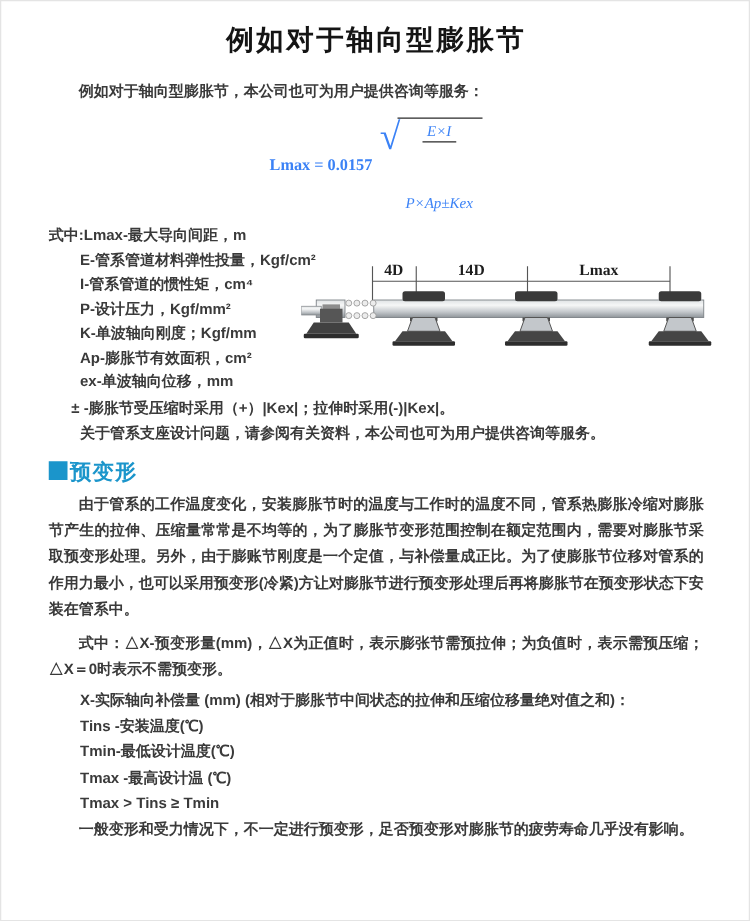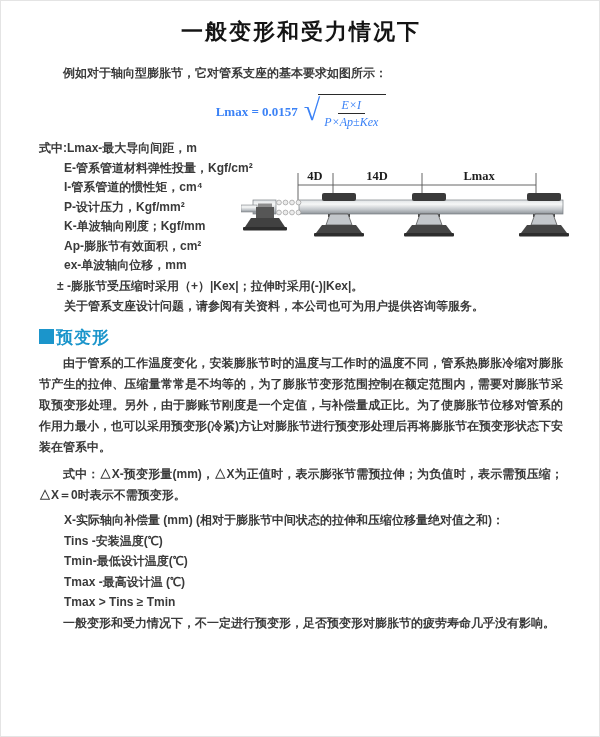--- a/index.html
+++ b/index.html
@@ -13,45 +13,45 @@
   .indent2 { text-indent:2em; }
   .sec-head { color:#1b95cb; font-weight:bold; font-size:17px; letter-spacing:1px; }
   .sec-marker { display:inline-block; width:15px; height:15px; background:#1b95cb;
                 vertical-align:-1px; margin-right:2px; }
   .inline-head { font-size:17px; }
   .sub-head { color:#1b95cb; font-weight:bold; font-size:16px; letter-spacing:1.5px; }
   .formula-row { display:flex; justify-content:center; align-items:center;
                  font-family:"Liberation Serif",serif; color:#3b82f6; font-size:13px; }
   .f-bold { font-weight:bold; }
   .frac { display:inline-flex; flex-direction:column; align-items:center; text-align:right;
-          font-size:12px; line-height:14px; margin:0 3px; }
+          font-size:12px; line-height:14px; margin:0 3px;gap:40px; }
   .frac .num { border-bottom:1px solid #2a2a2a; padding:0 4px 1px 4px; }
   .frac .den { padding-top:1px; }
   .ital { font-style:italic; }
   .sqrt { display:inline-flex; align-items:flex-start; margin-left:6px; }
   .sqrt-sign { font-size:30px; line-height:30px; font-weight:normal; transform:translateY(1px); }
   .radicand { border-top:1.3px solid #2a2a2a; padding:2px 5px 0 3px; margin-left:-2px; }
   .paren { font-size:19px; font-weight:normal; line-height:19px; margin:0 1px; }
   .defs-wrap { position:relative; margin-top:10px; height:138px; }
   .def-line { font-size:12px; line-height:19.5px; font-weight:600; white-space:nowrap; }
   .ml { margin-left:25px; }
   .ml-s { margin-left:18px; }
   .diagram { position:absolute; left:202px; top:28px; }
   .x-item { font-size:12px; line-height:20.5px; font-weight:600; margin-left:25px; }
   .mt4 { margin-top:4px; } .mt6 { margin-top:6px; } .mt10 { margin-top:10px; }
 </style>
 </head>
 <body>
 
 <div class="page">
 
-  <div class="title">一般变形和受力情况下</div>
+  <div class="title">例如对于轴向型膨胀节</div>
 
 
-  <p class="para indent2 mt4">例如对于轴向型膨胀节，它对管系支座的基本要求如图所示：</p>
+  <p class="para indent2 mt4">例如对于轴向型膨胀节，本公司也可为用户提供咨询等服务：</p>
 
   <div class="formula-row mt10">
     <span class="f-bold">Lmax = 0.0157</span>
     <span class="sqrt">
       <span class="sqrt-sign">√</span>
       <span class="radicand">
         <span class="frac ital">
           <span class="num">E×I</span>
           <span class="den">P×Ap±Kex</span>
         </span>

